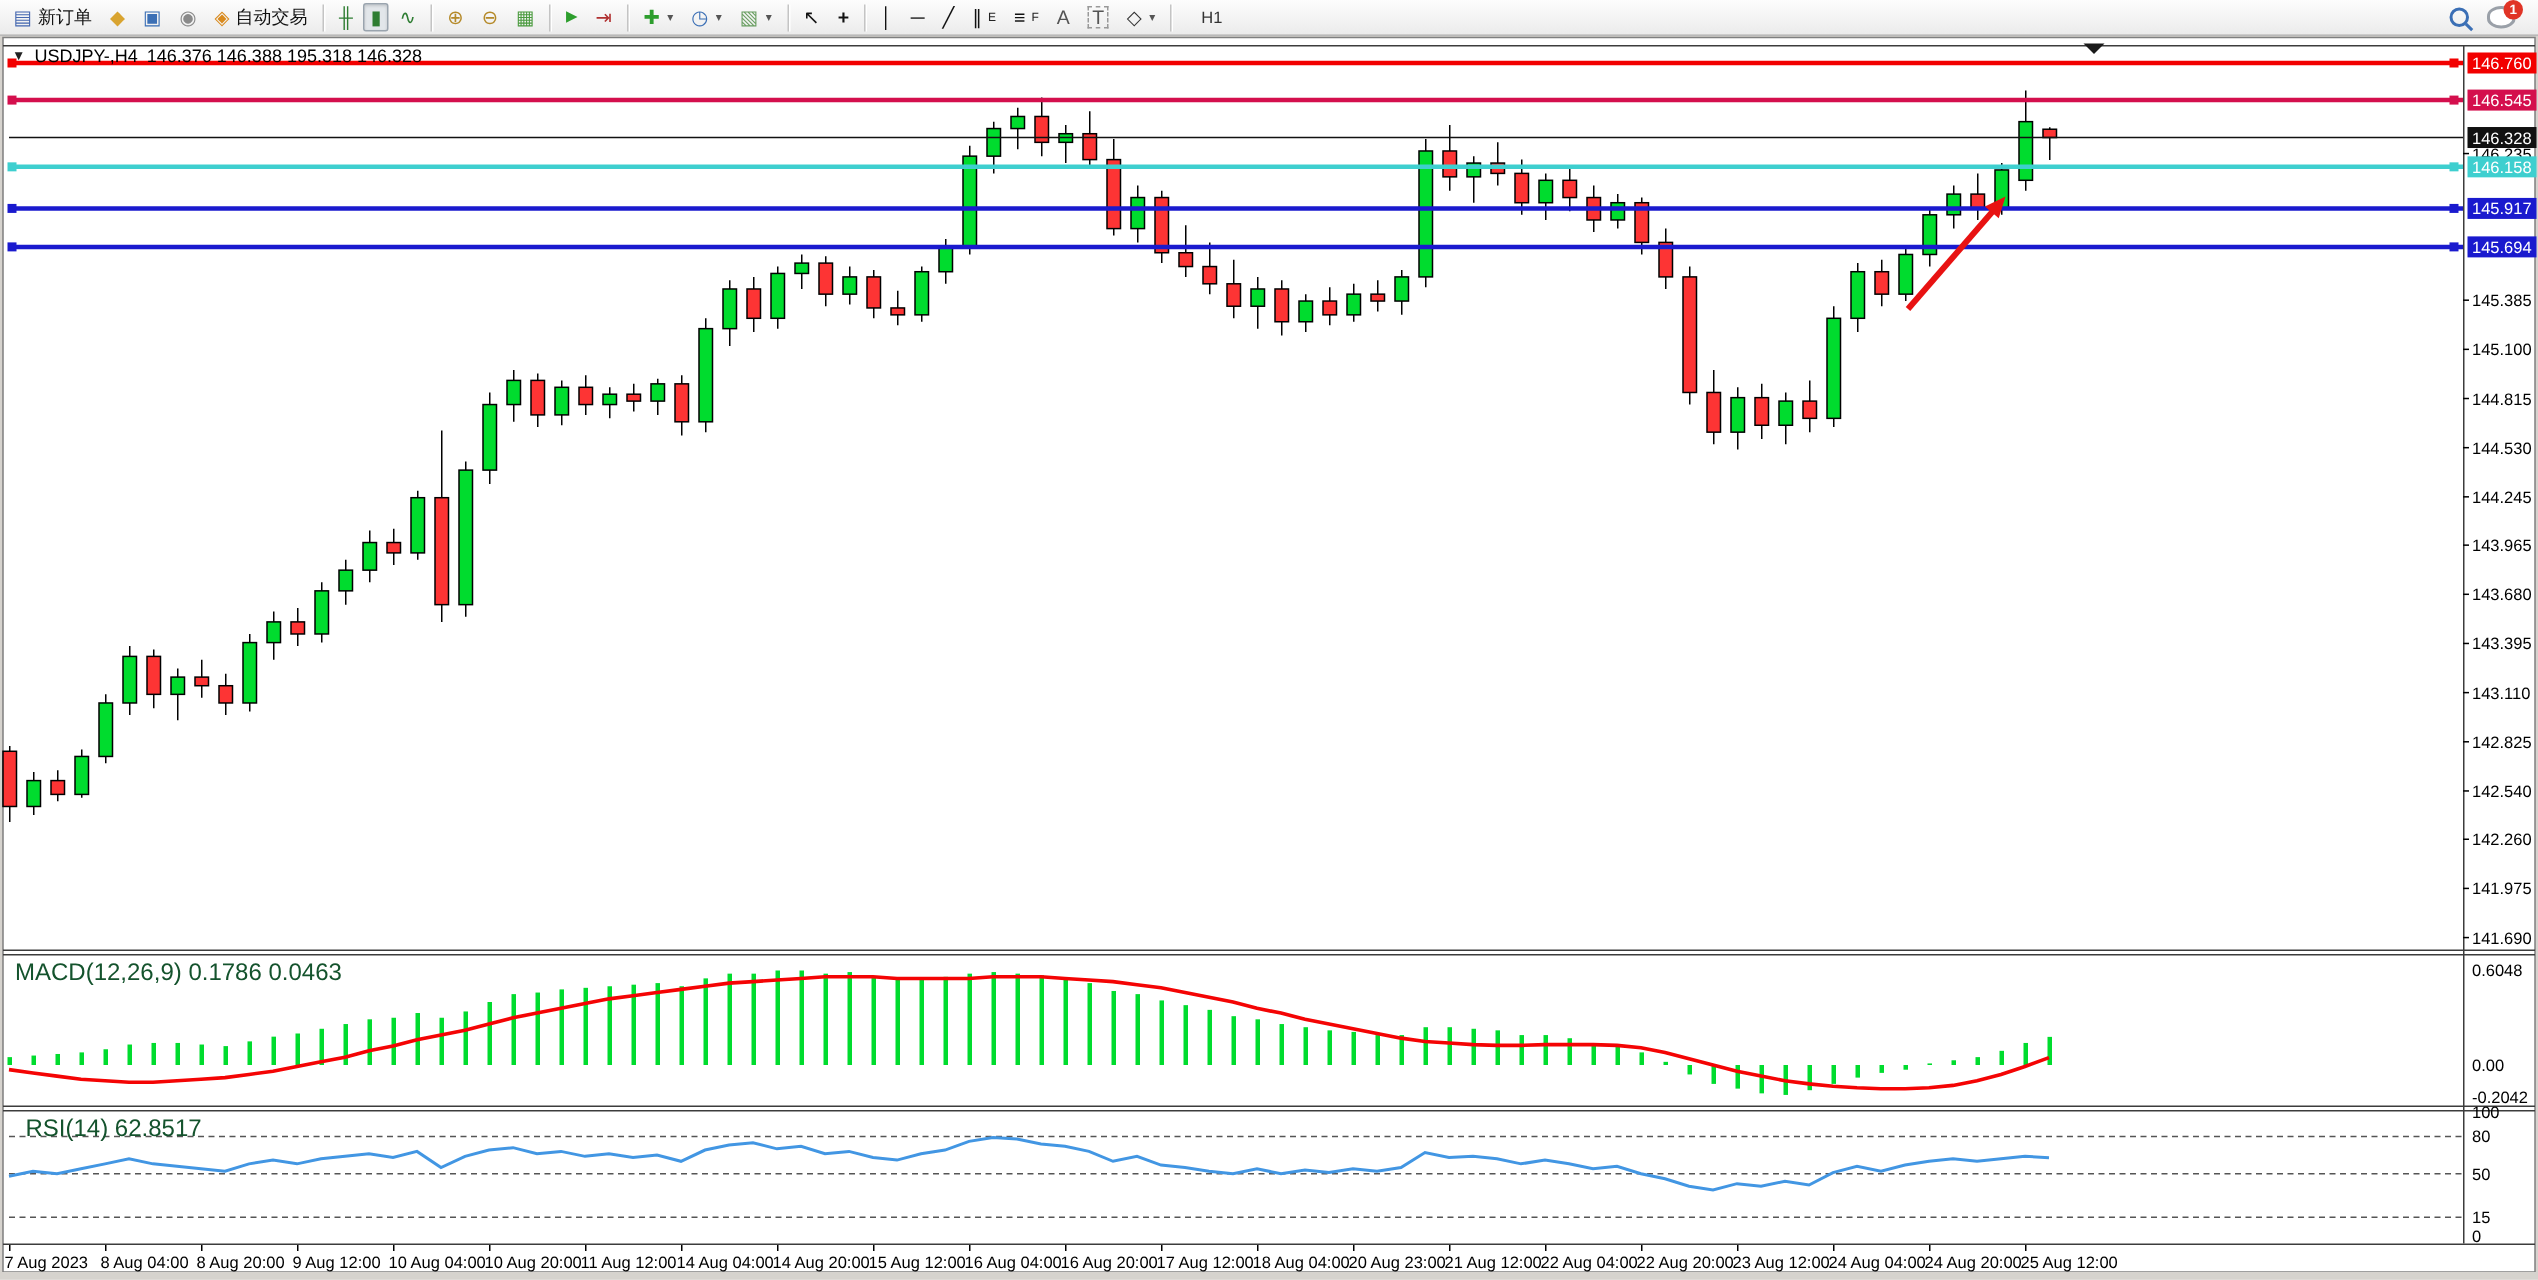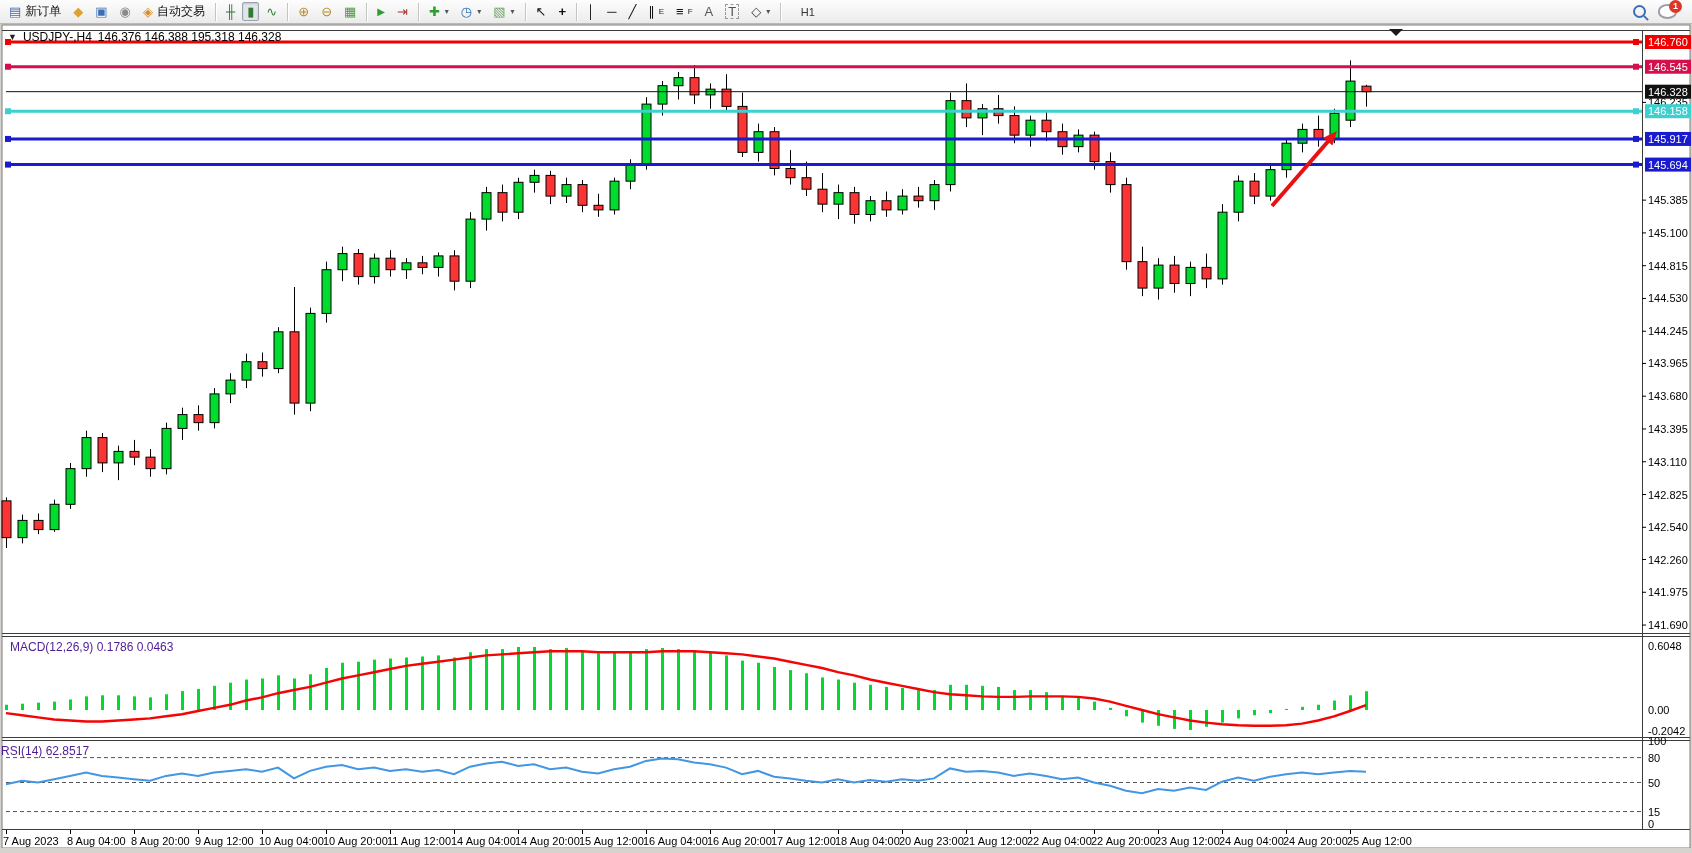--- a/index.html
+++ b/index.html
@@ -22,21 +22,21 @@
   .mag i{position:absolute;right:-5px;bottom:-3px;width:6px;height:2px;background:#3b6fb5;transform:rotate(45deg);display:block;}
   .chat{position:relative;width:15px;height:11px;border:2px solid #9aa0a8;border-radius:50%/45%;display:inline-block;background:#fff;}
   .badge{position:absolute;right:-7px;top:-6px;min-width:13px;height:13px;border-radius:50%;background:#e03426;color:#fff;
     font-size:9px;line-height:13px;text-align:center;font-weight:bold;}
   
   .chartwrap{position:absolute;left:0;top:24px;width:1692px;height:824px;background:#d6d3ce;}
   svg text{font-family:"Liberation Sans",sans-serif;}
   .overlay{position:absolute;font-size:12px;color:#000;white-space:nowrap;}
   #symbolRow{left:8px;top:6px;display:flex;align-items:center;gap:6px;}
   #symbolRow .tri{font-size:9px;color:#222;}
-  .paneLabel{font-size:12px;color:#4c1d95;}
+  .paneLabel{font-size:16px;color:#14532d;}
 </style>
 </head>
 <body>
 
 <div class="screen">
 
   <div class="toolbar">
     <div class="tbtn">
       <span class="ticon" style="color:#4668b0">▤</span>
       <span class="tlabel">新订单</span>
@@ -565,15 +565,15 @@
           <polygon points="1337,131 1332.5,145.5 1323.3,137.7" fill="#e81212"></polygon>
         </g>
       </svg>
 
     <div class="overlay" id="symbolRow">
       <span class="tri">▼</span>
       <span>USDJPY-,H4</span>
       <span>146.376 146.388 195.318 146.328</span>
     </div>
     <div class="overlay paneLabel" style="left:10px;top:616px">MACD(12,26,9) 0.1786 0.0463</div>
-    <div class="overlay paneLabel" style="left:1px;top:720px">RSI(14) 62.8517</div>
+    <div class="overlay paneLabel" style="left:17px;top:720px">RSI(14) 62.8517</div>
   </div>
 </div>
 
 </body></html>

